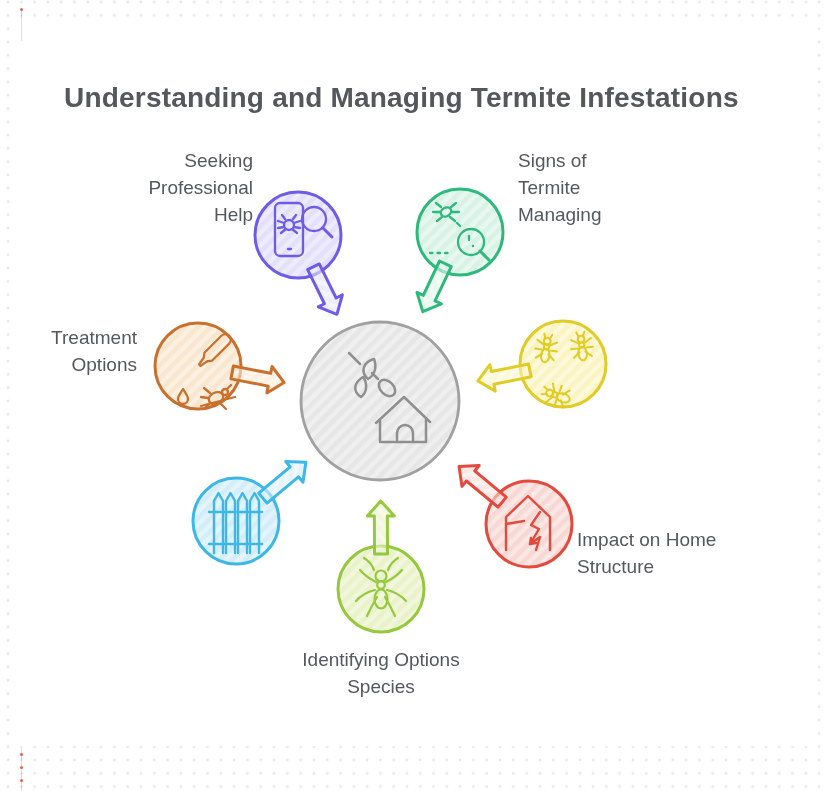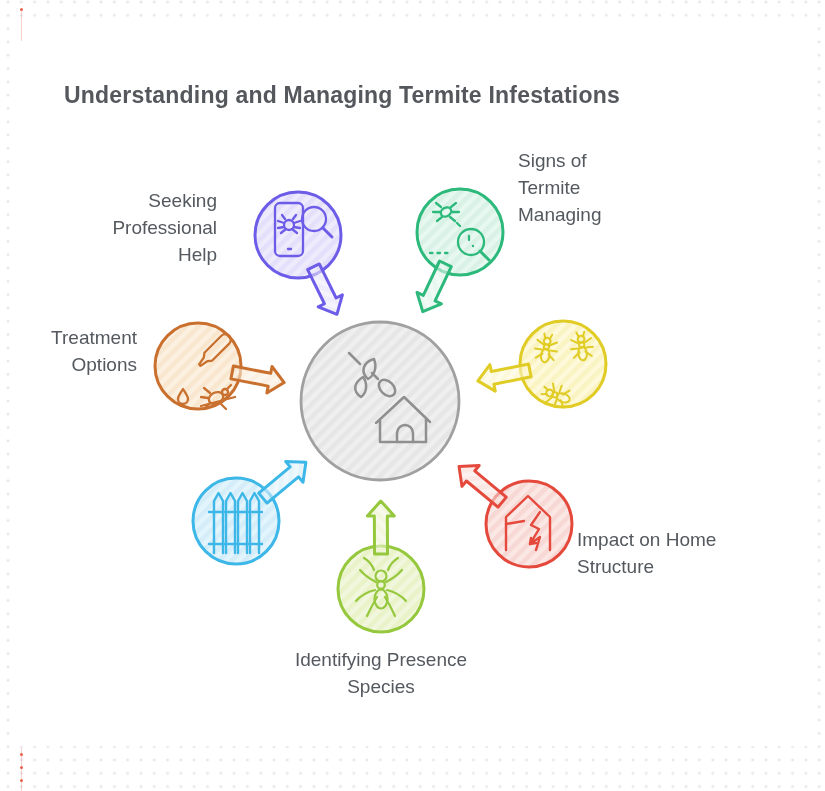--- a/index.html
+++ b/index.html
@@ -9,21 +9,21 @@
     background-image:radial-gradient(circle,#e7e7ee 1.2px,transparent 1.7px);
     background-size:13.3px 13.3px;
     background-position:1.4px -4.6px;
     font-family:"Liberation Sans",sans-serif;
   }
   .card{position:absolute;left:14px;top:20px;width:794px;height:726px;background:#ffffff;}
   .accent-dot{position:absolute;width:3px;height:3px;border-radius:50%;background:#e8604c;}
   .accent-vline{position:absolute;left:21px;width:1px;background:rgba(232,96,76,.28);}
   .title{
     position:absolute;left:64px;top:82px;width:700px;
-    font-size:23px;font-weight:700;color:#54575c;letter-spacing:.2px;
+    font-size:28px;font-weight:700;color:#54575c;letter-spacing:.2px;
   }
   .lbl{position:absolute;font-size:19px;line-height:27px;color:#54595f;}
   .lbl.r{text-align:right;}
   .lbl.c{text-align:center;}
   svg{position:absolute;left:0;top:0;}
   .stroke-icon{fill:none;stroke-linecap:round;stroke-linejoin:round;}
 </style>
 </head>
 <body>
 
@@ -188,18 +188,18 @@
         <circle cx="381" cy="576" r="5.5"></circle>
         <circle cx="381" cy="585" r="3.8"></circle>
         <ellipse cx="381" cy="599" rx="6.5" ry="9.5"></ellipse>
         <path d="M376,582 Q366,577 360,570 M386,582 Q396,577 402,570"></path>
         <path d="M375,590 Q363,593 356,601 M387,590 Q399,593 406,601"></path>
         <path d="M377,597 Q371,607 367,616 M385,597 Q391,607 395,616"></path>
       </g>
     </g>
   </svg>
 
-  <div class="lbl r" style="right:608px;top:147px;width:130px;margin-top:40px;">Seeking Professional Help</div>
+  <div class="lbl r" style="right:572px;top:147px;width:130px;">Seeking Professional Help</div>
   <div class="lbl" style="left:518px;top:147px;width:110px;">Signs of Termite Managing</div>
   <div class="lbl r" style="right:688px;top:324px;width:110px;">Treatment Options</div>
   <div class="lbl" style="left:577px;top:526px;width:158px;">Impact on Home Structure</div>
-  <div class="lbl c" style="left:286px;top:646px;width:190px;">Identifying Presence Species</div>
+  <div class="lbl c" style="left:286px;top:646px;width:190px;">Identifying Options Species</div>
 </div>
 
 </body></html>

